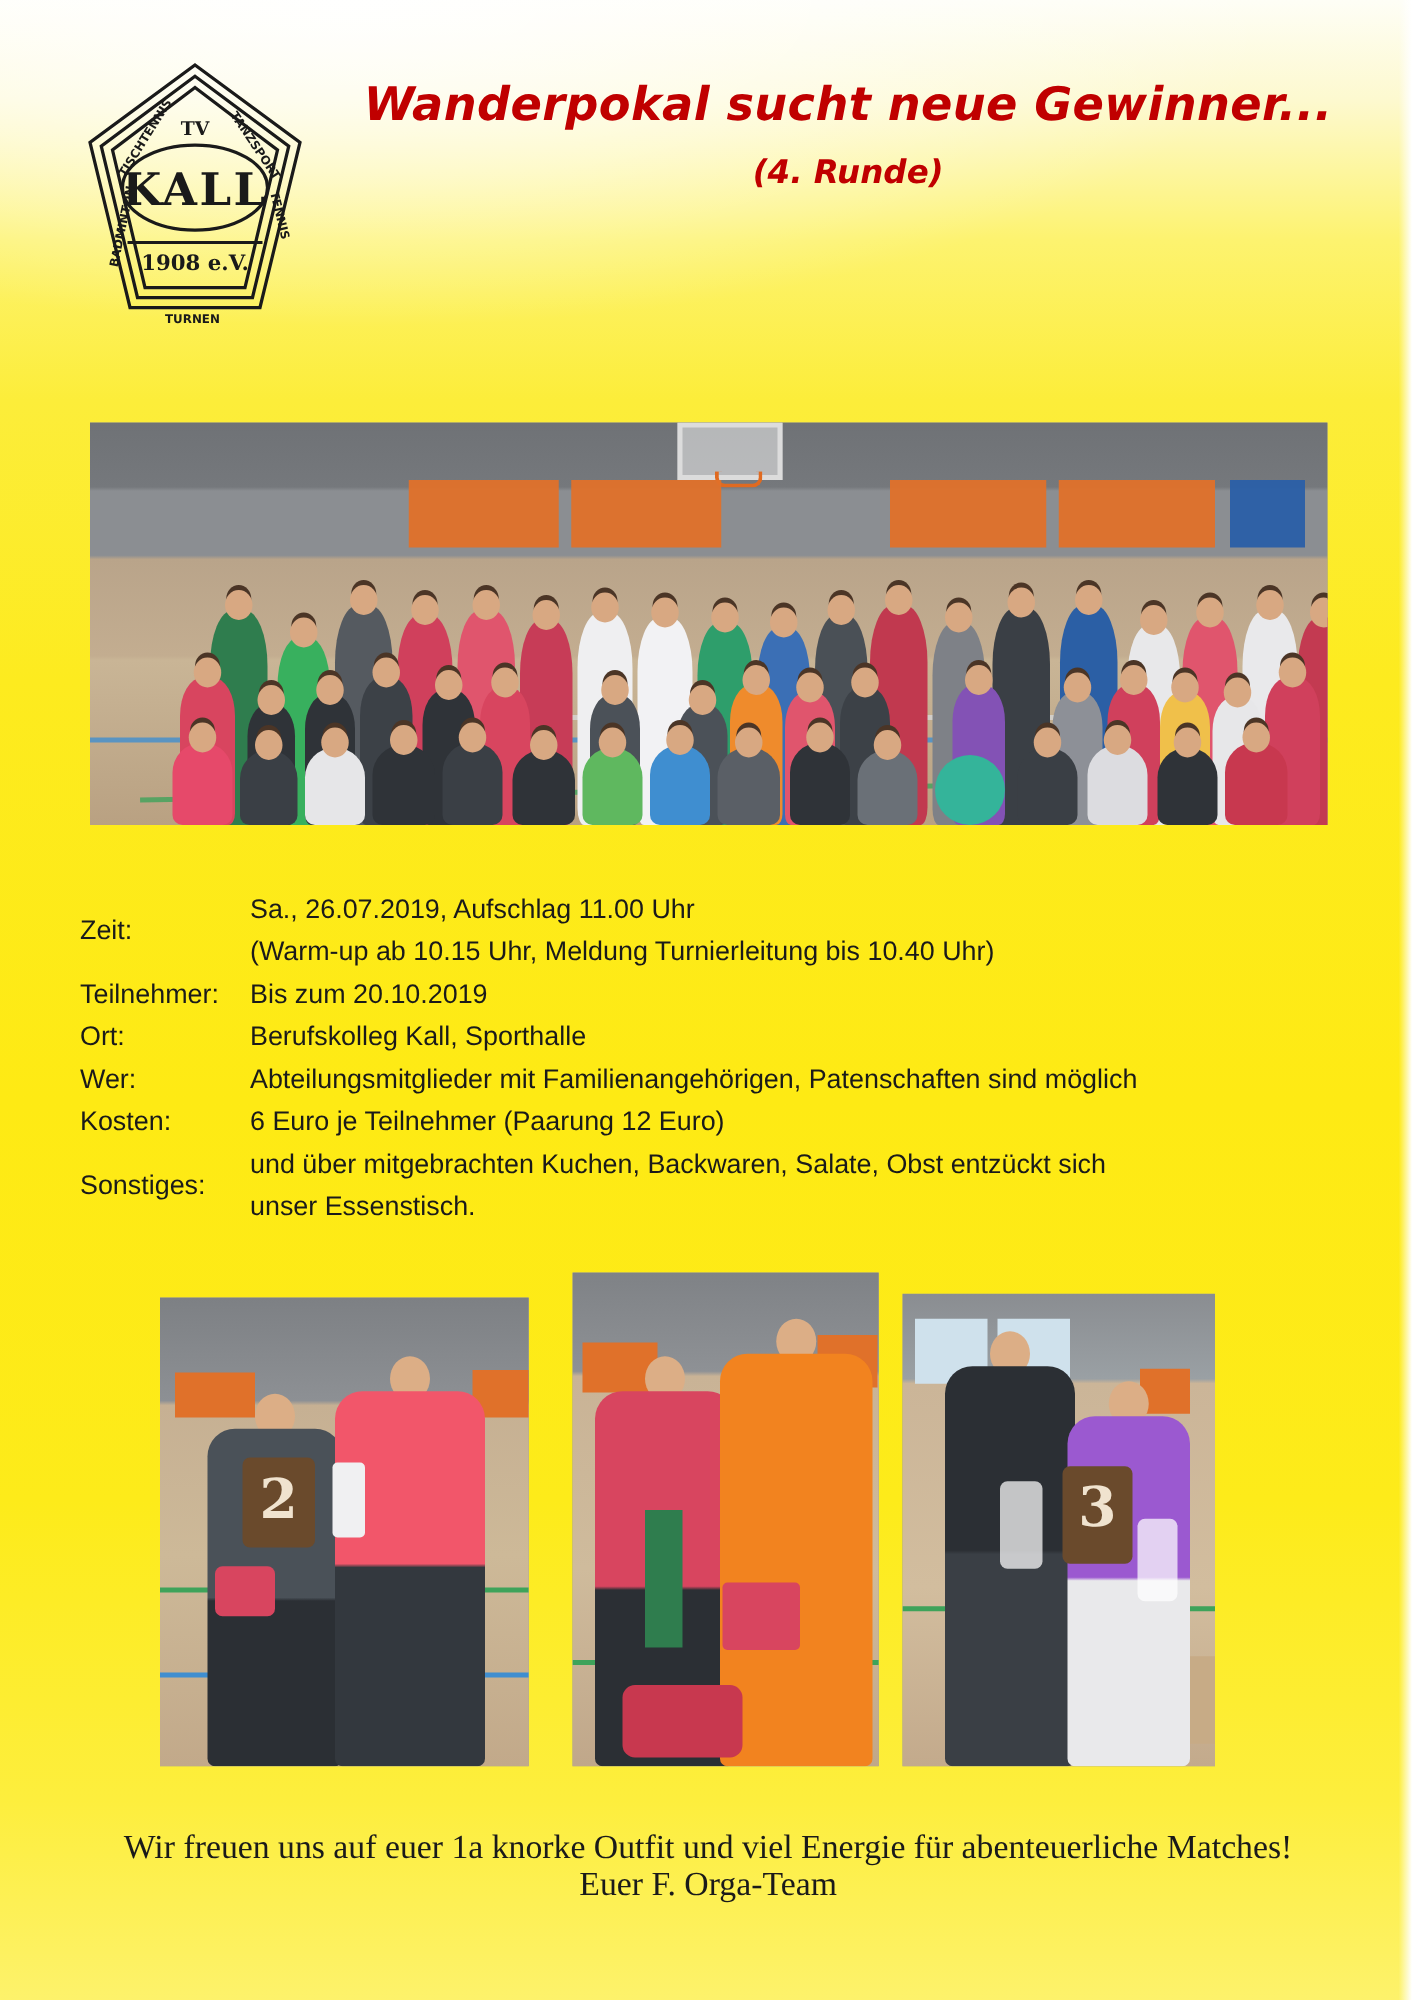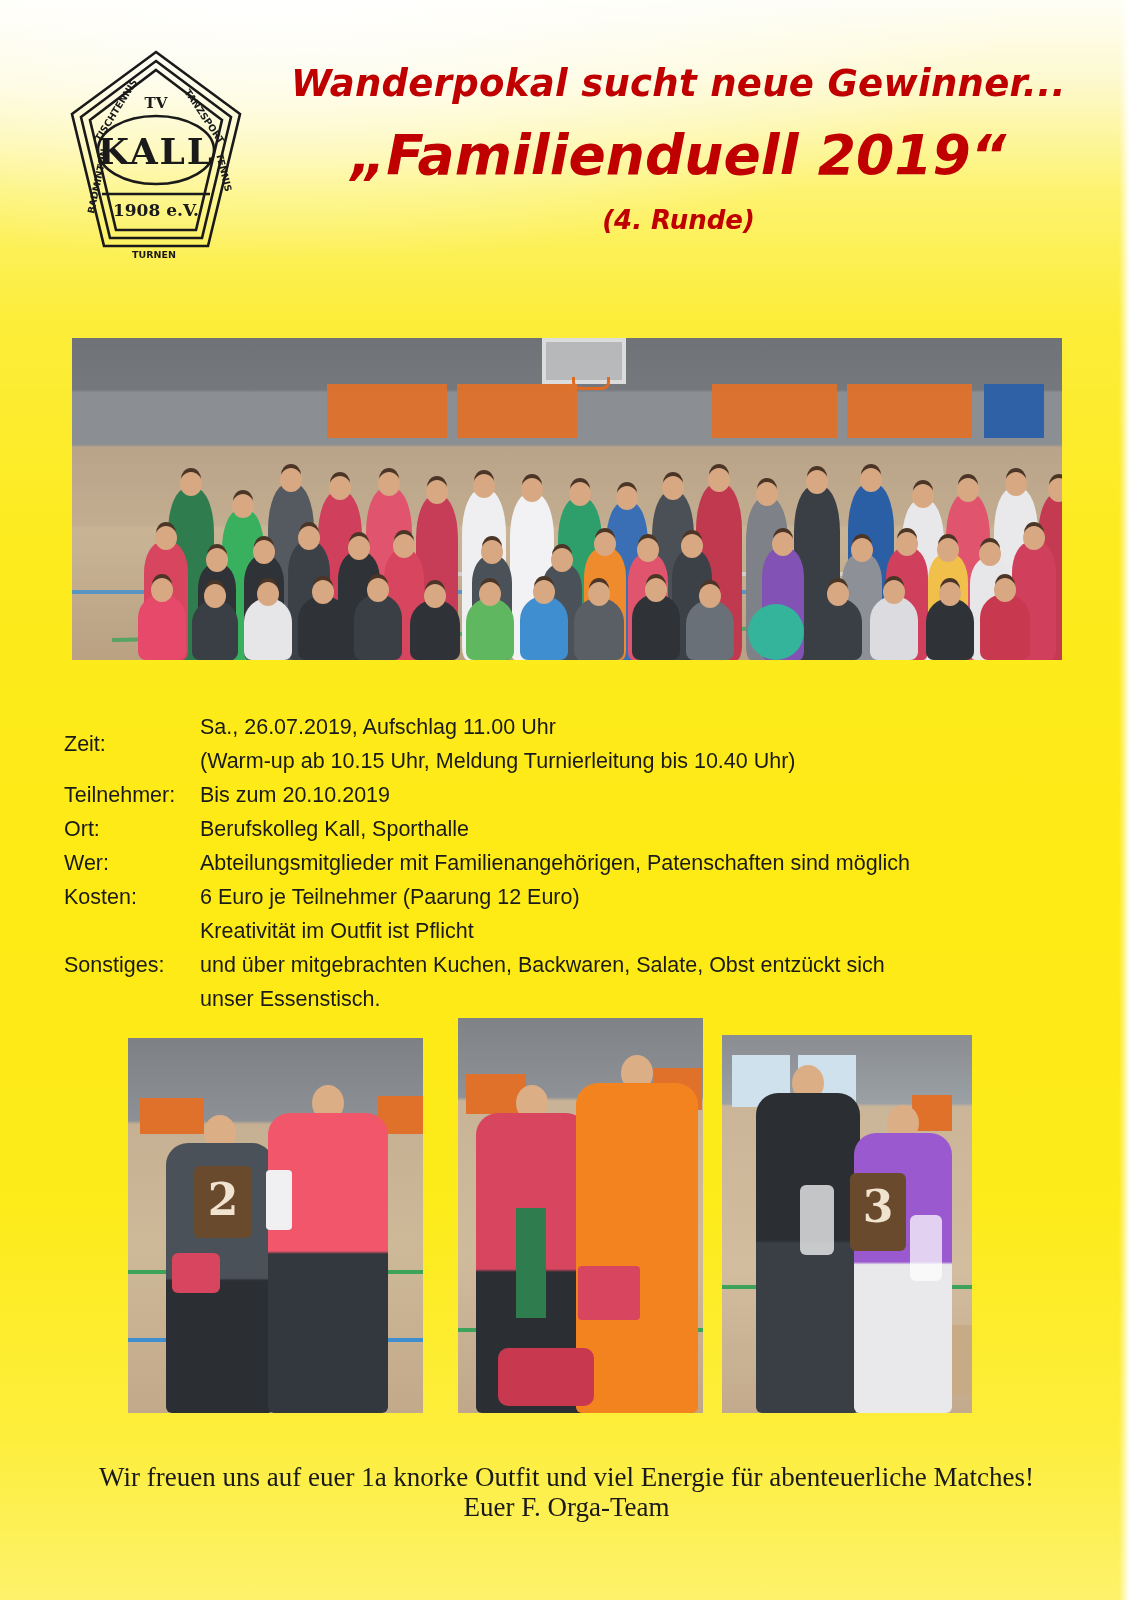--- a/index.html
+++ b/index.html
@@ -257,21 +257,20 @@
         <text transform="translate(34,96) rotate(-58)" font-family="DejaVu Sans, sans-serif" font-size="9.5" font-weight="bold" fill="#1a1a1a">TISCHTENNIS</text>
         <text transform="translate(118,46) rotate(56)" font-family="DejaVu Sans, sans-serif" font-size="9.5" font-weight="bold" fill="#1a1a1a">TANZSPORT</text>
         <text transform="translate(150,108) rotate(76)" font-family="DejaVu Sans, sans-serif" font-size="9.5" font-weight="bold" fill="#1a1a1a">TENNIS</text>
         <text transform="translate(66,212)" font-family="DejaVu Sans, sans-serif" font-size="9.5" font-weight="bold" fill="#1a1a1a">TURNEN</text>
         <text transform="translate(28,168) rotate(-78)" font-family="DejaVu Sans, sans-serif" font-size="9.5" font-weight="bold" fill="#1a1a1a">BADMINTON</text>
       </svg>
     </div>
 
     <div class="titles">
       <div class="title-line1">Wanderpokal sucht neue Gewinner...</div>
-      <div class="title-line2">„Familienduell 2019“</div>
       <div class="title-line3">(4. Runde)</div>
     </div>
   </div>
 
   <div class="group-photo">
     <div class="gym-bg"></div>
     <div class="gym-hoop"></div>
 
     <div class="gym-wall-panel" style="left:255px;width:120px;"></div>
     <div class="gym-wall-panel" style="left:385px;width:120px;"></div>
@@ -478,21 +477,20 @@
     <div class="detail-row">
       <div class="detail-label">Kosten:</div>
       <div class="detail-values">
         <span class="detail-value">6 Euro je Teilnehmer (Paarung 12 Euro)</span>
       </div>
     </div>
 
     <div class="detail-row">
       <div class="detail-label">Sonstiges:</div>
       <div class="detail-values">
-        <span class="detail-value">Kreativität im Outfit ist Pflicht</span>
         <span class="detail-value">und über mitgebrachten Kuchen, Backwaren, Salate, Obst entzückt sich</span>
         <span class="detail-value">unser Essenstisch.</span>
       </div>
     </div>
   </div>
 
   <div class="photo-row">
 
     <div class="photo p1">
       <div class="ph-bg ph1-bg"></div>

